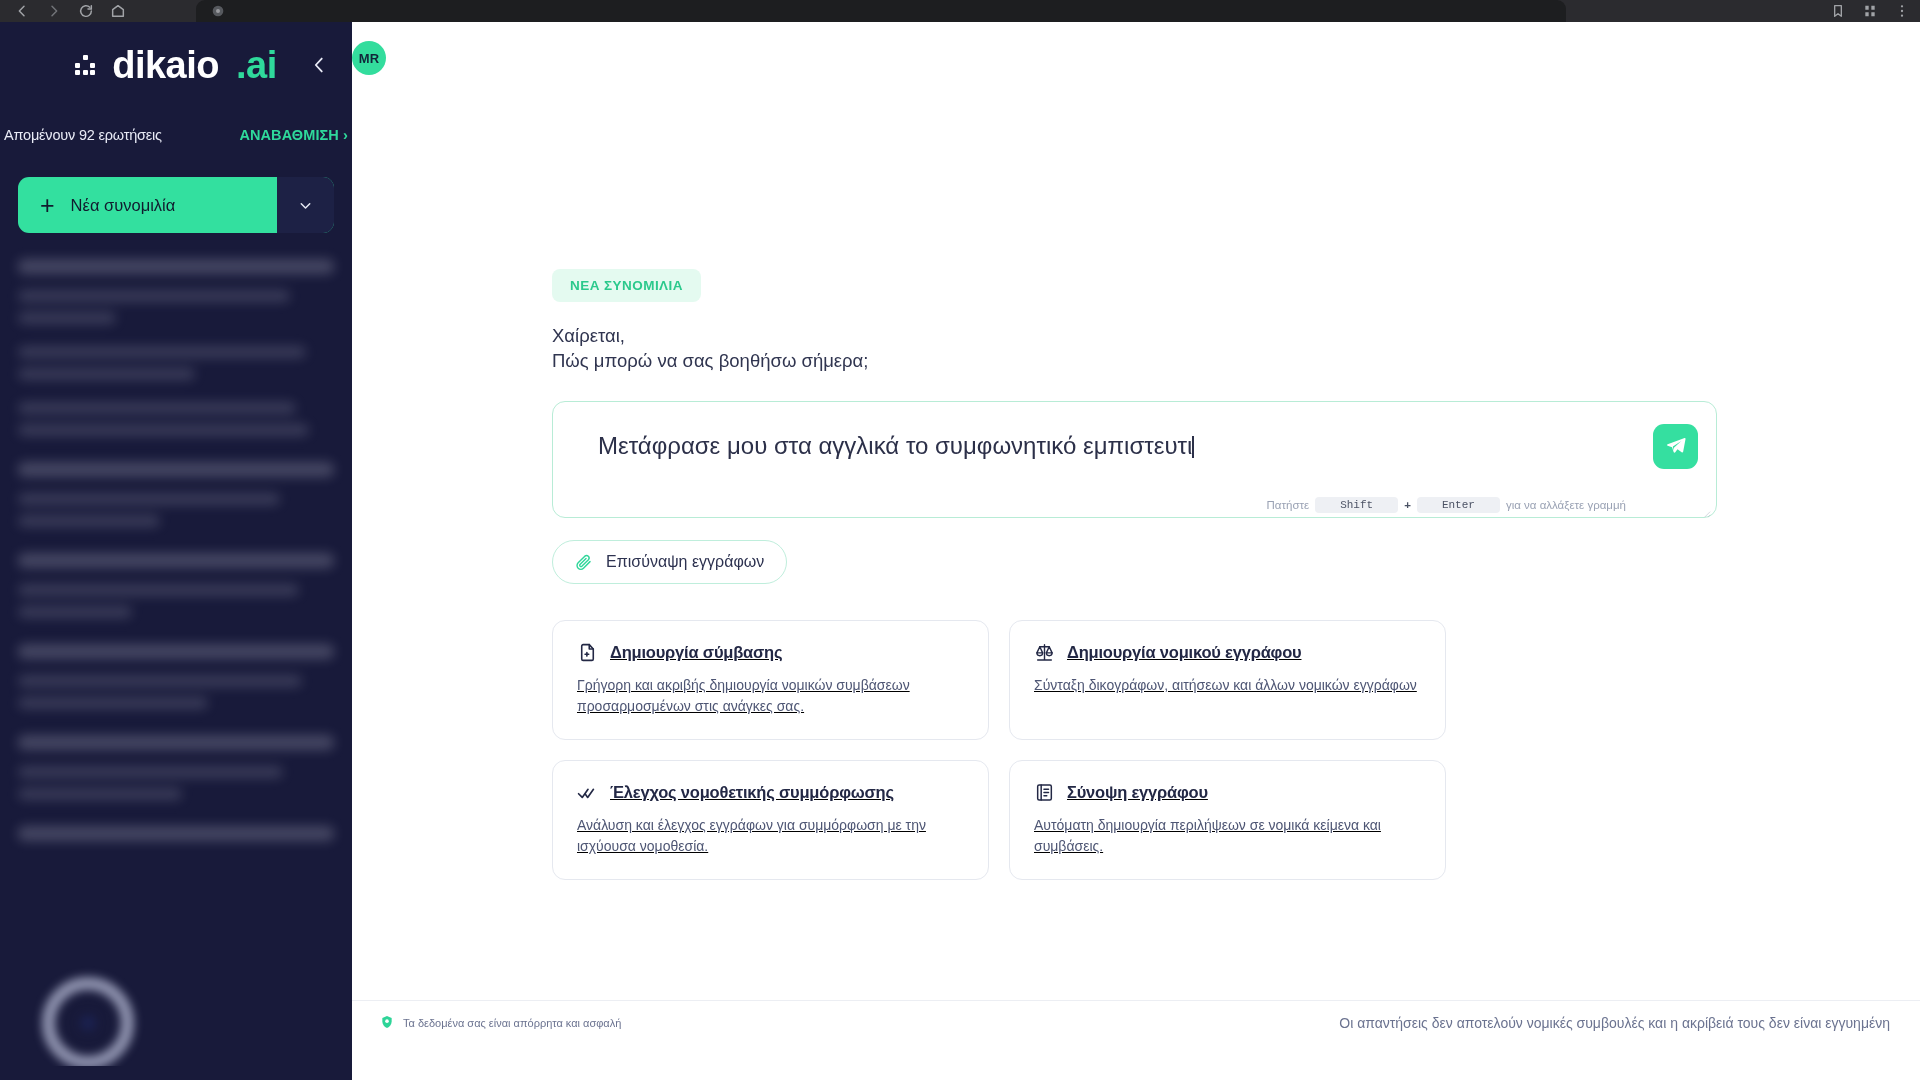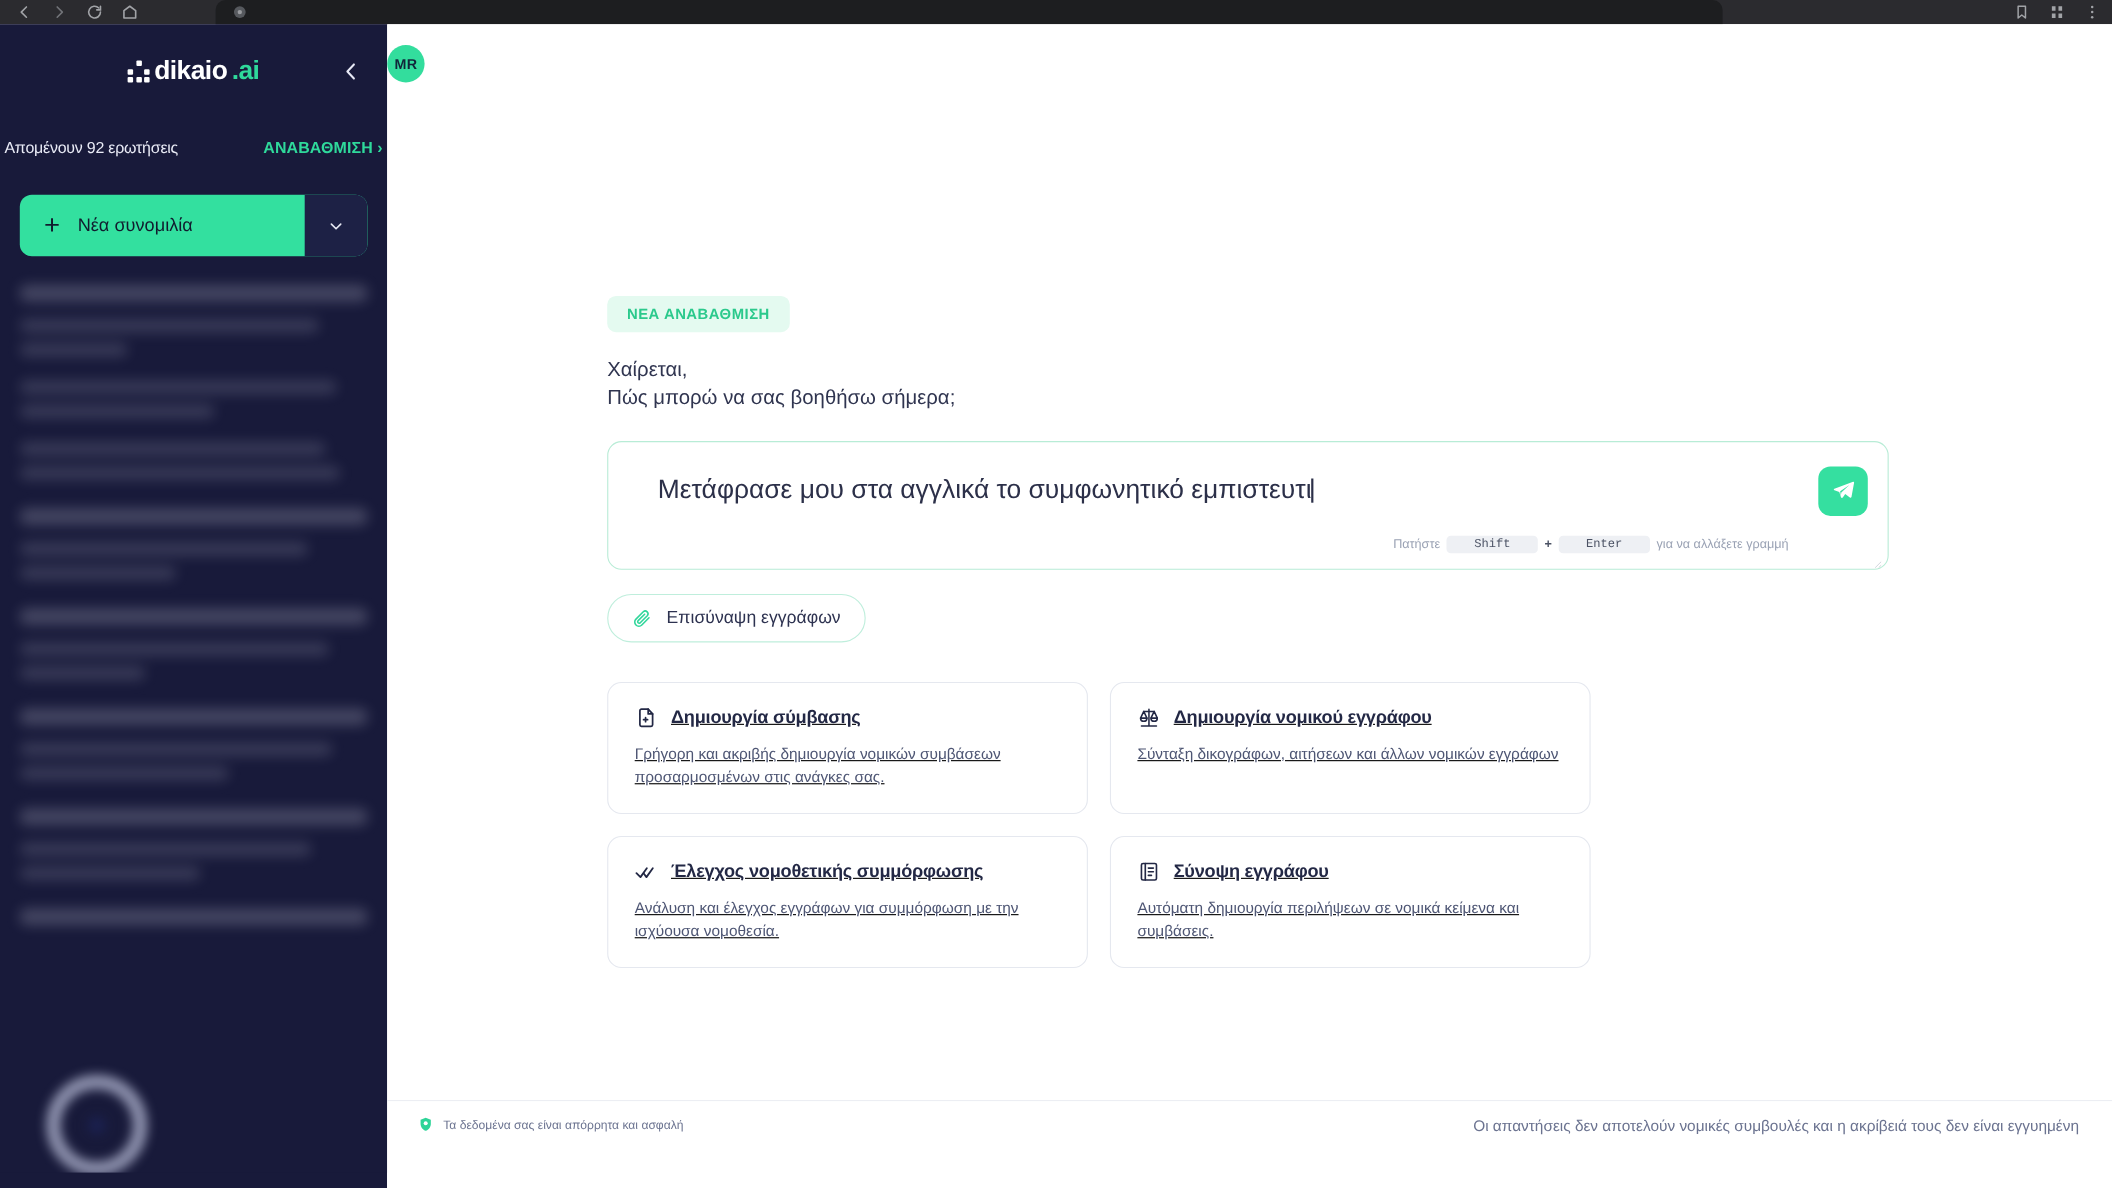--- a/index.html
+++ b/index.html
@@ -38,22 +38,22 @@
     width: 352px; height: 1058px;
     background: #181a3a;
     position: relative; flex: 0 0 352px;
     overflow: hidden;
   }
   .sb-header {
     height: 86px; display: flex; align-items: center;
     justify-content: center; position: relative;
   }
   .logo {
-    font-size: 24px; font-weight: 700; letter-spacing: -.5px;
-    color: #ffffff; display: flex; align-items: center; gap: 4px;
+    font-size: 38px; font-weight: 700; letter-spacing: -.5px;
+    color: #ffffff; display: flex; align-items: center; gap: 17px;
   }
   .logo .ai { color: #2fd99b; }
   .logo-dots { display: grid; grid-template-columns: repeat(3, 5px); grid-template-rows: repeat(3, 5px); gap: 2.5px; }
   .logo-dots i { display: block; width: 5px; height: 5px; background: #fff; border-radius: 1px; }
   .logo-dots i.off { background: transparent; }
   .sb-collapse {
     position: absolute; right: 22px; top: 32px;
     width: 22px; height: 22px; color: #e7e9f5; cursor: pointer;
   }
 
@@ -127,21 +127,21 @@
   .composer {
     margin-top: 27px; width: 1165px; min-height: 117px;
     border: 1.4px solid #b8ecd6; border-radius: 13px;
     background: #fff; position: relative; padding: 28px 90px 0 45px;
   }
   .composer-text {
     font-size: 24px; color: #2c3049; line-height: 1.3; white-space: pre;
   }
   .caret { display: inline-block; width: 1.5px; height: 22px; background: #2c3049; vertical-align: -4px; }
   .composer-hint {
-    position: absolute; right: 90px; bottom: 14px;
+    position: absolute; right: 90px; bottom: 4px;
     font-size: 11.5px; color: #9aa2b4; display: flex; align-items: center; gap: 6px;
   }
   .kbd {
     background: #eef0f4; color: #4b5264; border-radius: 4px;
     padding: 2px 25px; font-family: "Liberation Mono", "DejaVu Sans Mono", monospace; font-size: 11px;
   }
   .hint-plus { color: #4b5264; font-weight: 700; }
   .send-btn {
     position: absolute; right: 18px; top: 22px;
     width: 45px; height: 45px; border-radius: 11px;
@@ -315,21 +315,21 @@
 
   <main class="main">
 
     <div class="main-topbar">
       <div class="avatar">MR</div>
     </div>
 
     <div class="content">
       <div class="content-inner">
 
-        <span class="badge-new">ΝΕΑ ΑΝΑΒΑΘΜΙΣΗ</span>
+        <span class="badge-new">ΝΕΑ ΣΥΝΟΜΙΛΙΑ</span>
 
         <div class="greet">
           <div>Χαίρεται,</div>
           <div>Πώς μπορώ να σας βοηθήσω σήμερα;</div>
         </div>
 
         <div class="composer">
           <div class="composer-text"><span>Μετάφρασε μου στα αγγλικά το συμφωνητικό εμπιστευτι</span><span class="caret"></span></div>
 
           <button class="send-btn">

